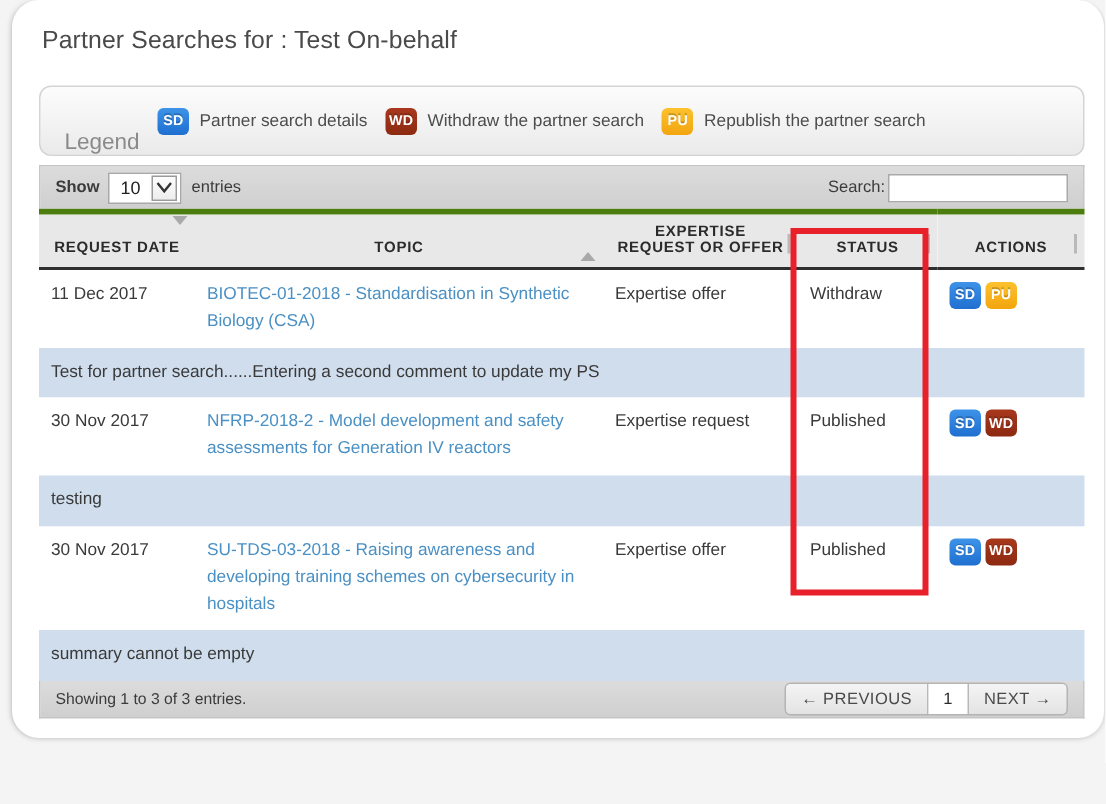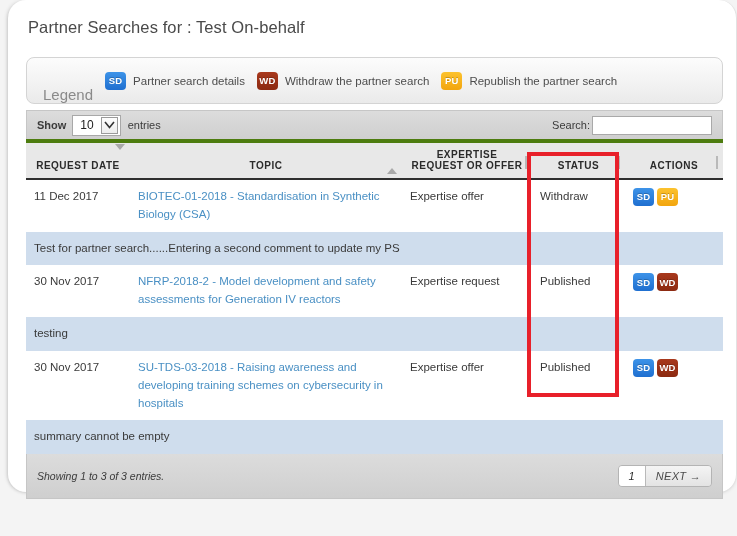--- a/index.html
+++ b/index.html
@@ -183,31 +183,30 @@
   td.topic a {
     color: #4a90c4;
     text-decoration: none;
   }
   td.date { white-space: nowrap; }
   td.actions { padding-top: 7px; }
   td.actions .badge { margin-right: 3px; vertical-align: middle; }
 
   
   .tfoot {
-    height: 45px;
+    height: 25px;
     background: linear-gradient(to bottom,#dcdcdc 0%,#cfcfcf 100%);
     border: 1px solid #c6c6c6;
     border-top: none;
     display: flex;
     align-items: center;
     justify-content: space-between;
     padding: 0 10px;
     font-size: 10.5px;
     color: #3b3b3b;
-    font-style: italic;
   }
   .pager { display: flex; align-items: stretch; border: 1px solid #b4b4b4; border-radius: 4px; overflow: hidden; height: 22px; }
   .pager > div {
     display: flex; align-items: center; justify-content: center;
     font-size: 11px; color: #4a4a4a;
     padding: 0 10px;
     background: linear-gradient(to bottom,#f4f4f4,#e3e3e3);
     border-right: 1px solid #b9b9b9;
     letter-spacing: 0.3px;
   }
@@ -372,20 +371,21 @@
           <tr class="comment-row">
             <td colspan="5">summary cannot be empty</td>
           </tr>
 
         </tbody>
       </table>
 
       <div class="tfoot">
         <span>Showing 1 to 3 of 3 entries.</span>
         <div class="pager">
+          <div>← PREVIOUS</div>
           <div class="pg-num">1</div>
           <div>NEXT →</div>
         </div>
       </div>
 
     </div>
 
   </div>
 
 

